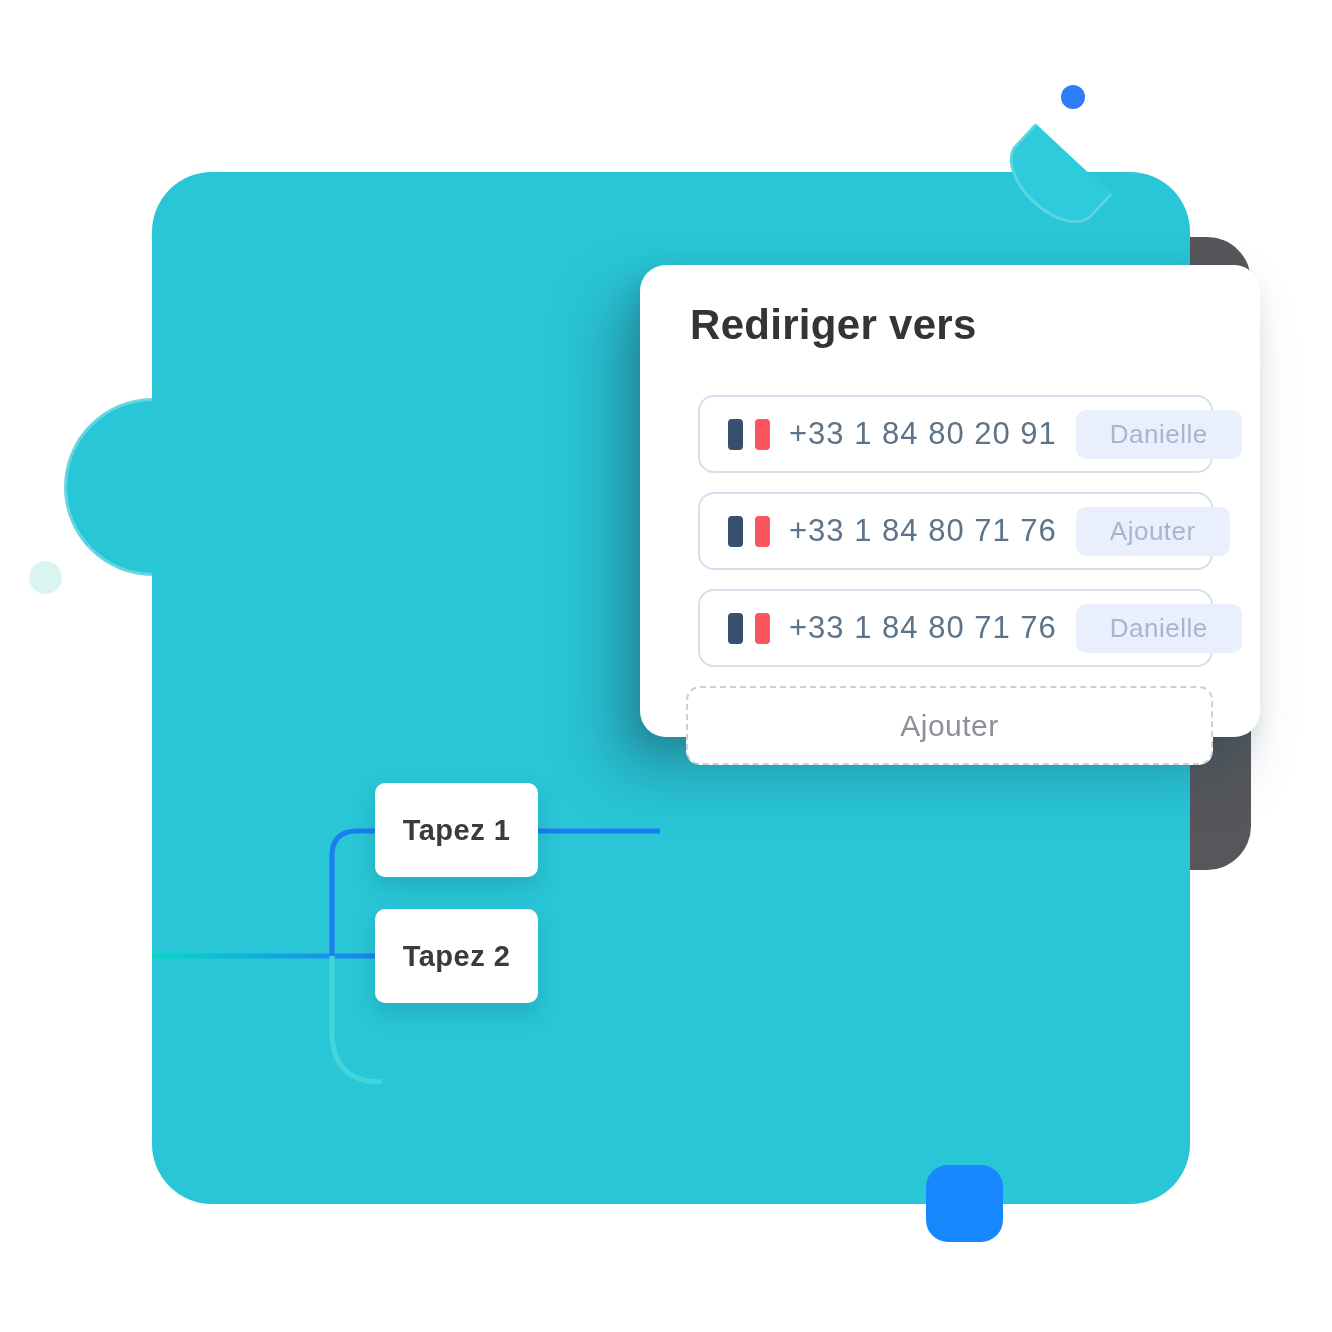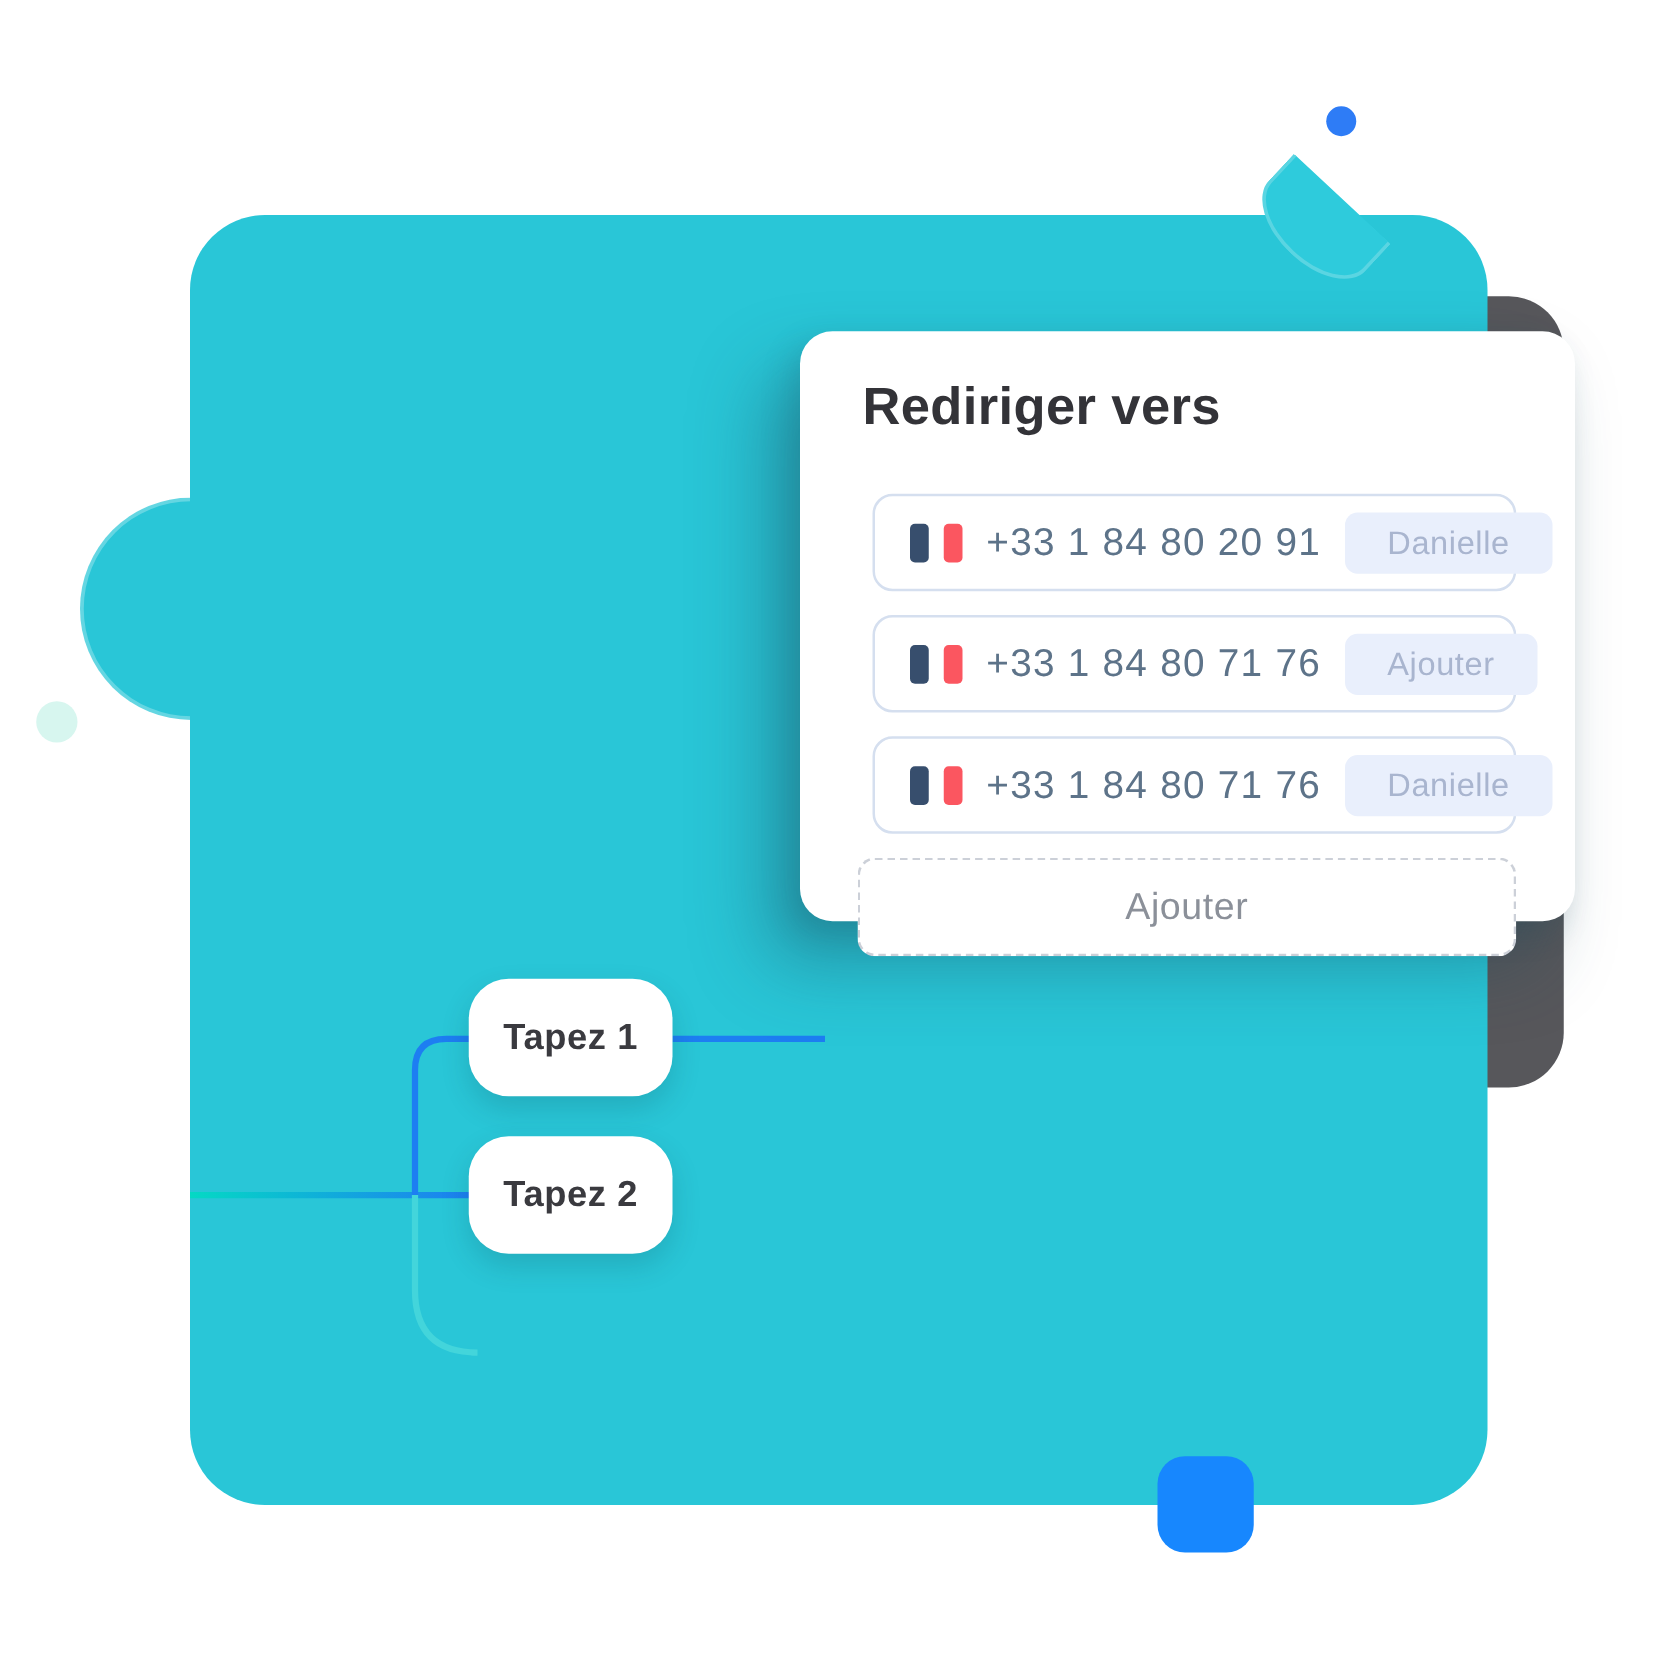--- a/index.html
+++ b/index.html
@@ -42,21 +42,21 @@
     position: absolute; left: 926px; top: 1165px; width: 77px; height: 77px;
     border-radius: 22px; background: var(--accent-blue); z-index: 8;
   }
 
   
   #connectors { position: absolute; left: 0; top: 0; z-index: 3; pointer-events: none; }
 
   
   .flow-node {
     position: absolute; left: 375px; width: 163px; height: 94px;
-    background: #ffffff; border-radius: 32px; z-index: 4;
+    background: #ffffff; border-radius: 10px; z-index: 4;
     display: flex; align-items: center; justify-content: center;
     box-shadow: 0 10px 22px rgba(10,60,70,0.18);
     font-size: 29px; font-weight: 700; color: #3a3a3f; letter-spacing: 0.5px;
     cursor: pointer;
   }
   .flow-node.n1 { top: 783px; }
   .flow-node.n2 { top: 909px; justify-content: center; }
   .flow-node.n3 { top: 1034px; }
 
   

